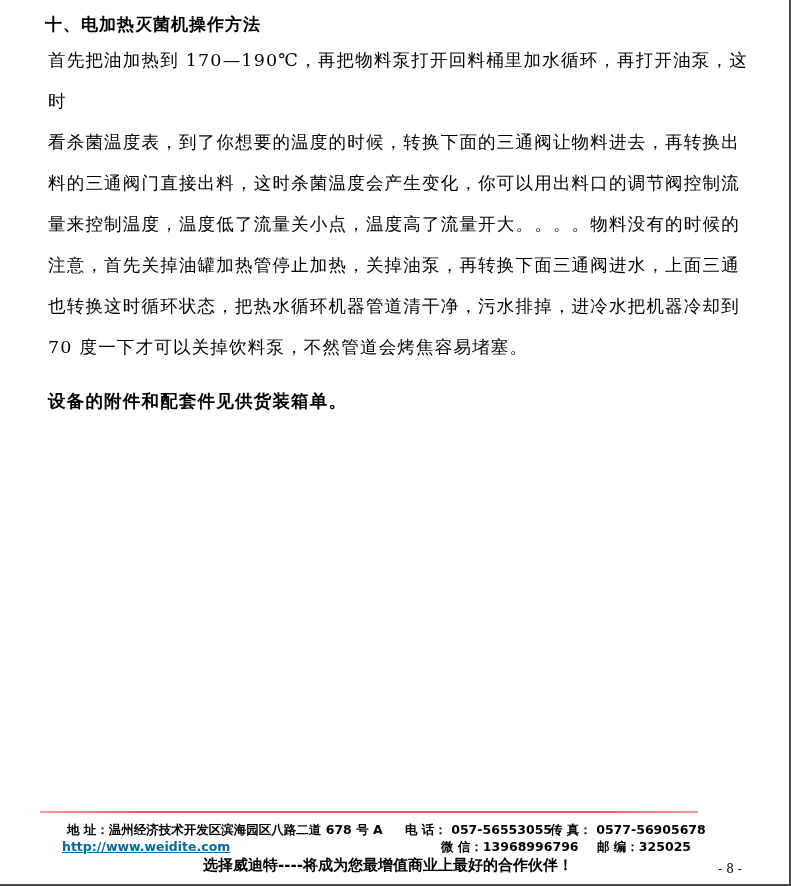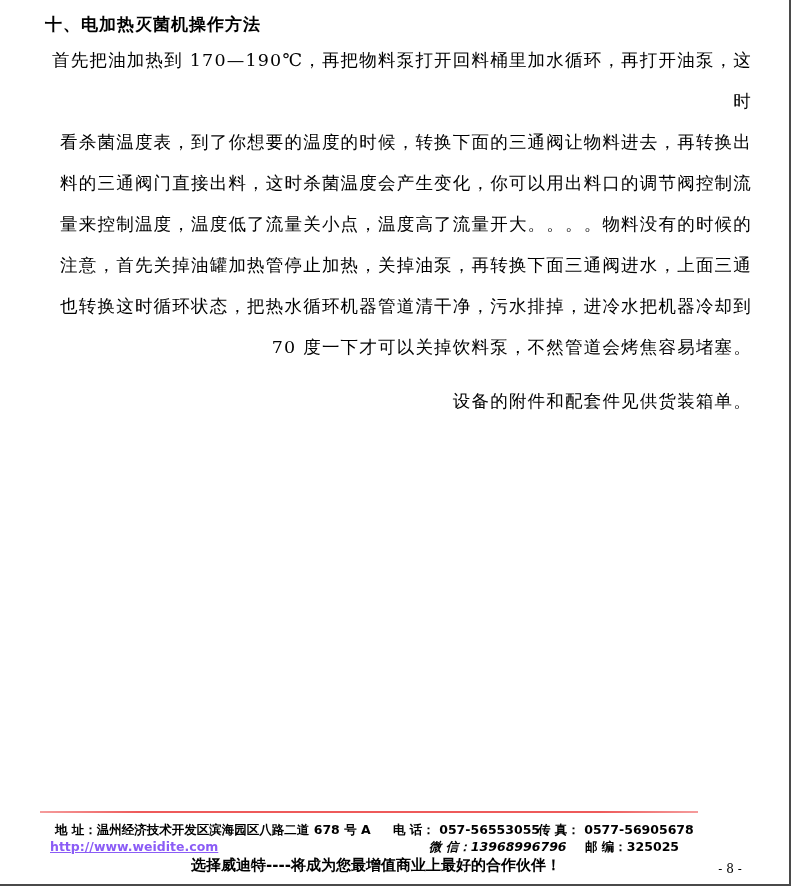--- a/index.html
+++ b/index.html
@@ -22,56 +22,56 @@
     font-size: 17px;
     font-weight: bold;
     letter-spacing: 1px;
     font-family: "DejaVu Sans", sans-serif;
     white-space: nowrap;
   }
   .heading-10 { top: 13px; }
   .heading-11 { top: 348px; }
   .para {
     position: absolute;
-    left: 40px;
+    left: 48px;
     width: 712px;
     font-family: "DejaVu Serif", serif;
     font-size: 17.5px;
     line-height: 41px;
     letter-spacing: 1.2px;
     white-space: pre-line;
-    text-align: right;
+    text-align: left;
   }
   .para-10 { top: 40px; }
-  .para-11 { top: 381px; }
+  .para-11 { top: 381px; font-weight: bold; }
   .footer-divider {
     position: absolute;
     top: 811px;
     left: 40px;
     width: 658px;
     height: 2px;
     background: linear-gradient(90deg, #f59c9c 0%, #ee5a5a 15%, #ee5a5a 85%, #f59c9c 100%);
   }
   .footer {
     position: absolute;
     top: 818px;
-    left: 0;
+    left: 12px;
     width: 635px;
     height: 68px;
     font-size: 12.5px;
     font-weight: bold;
     font-family: "DejaVu Sans", sans-serif;
   }
   .footer .item { position: absolute; white-space: nowrap; }
   .addr    { top: 4px;  left: 55px;  }
   .phone   { top: 4px;  left: 393px; }
   .fax     { top: 4px;  left: 538px; text-align: right; }
-  .website { top: 21px; left: 50px;  color: #8b5cf6; text-decoration: underline; }
+  .website { top: 21px; left: 50px;  color: #0369a1; text-decoration: underline; }
   .email   { top: 21px; left: 208px; }
-  .wechat  { top: 21px; left: 429px; font-style: italic; }
+  .wechat  { top: 21px; left: 429px; }
   .postcode{ top: 21px; left: 585px; }
   .slogan-row {
     position: absolute;
     top: 38px;
     left: 0;
     width: 752px;
     text-align: center;
     font-size: 15px;
     font-weight: bold;
     white-space: nowrap;

